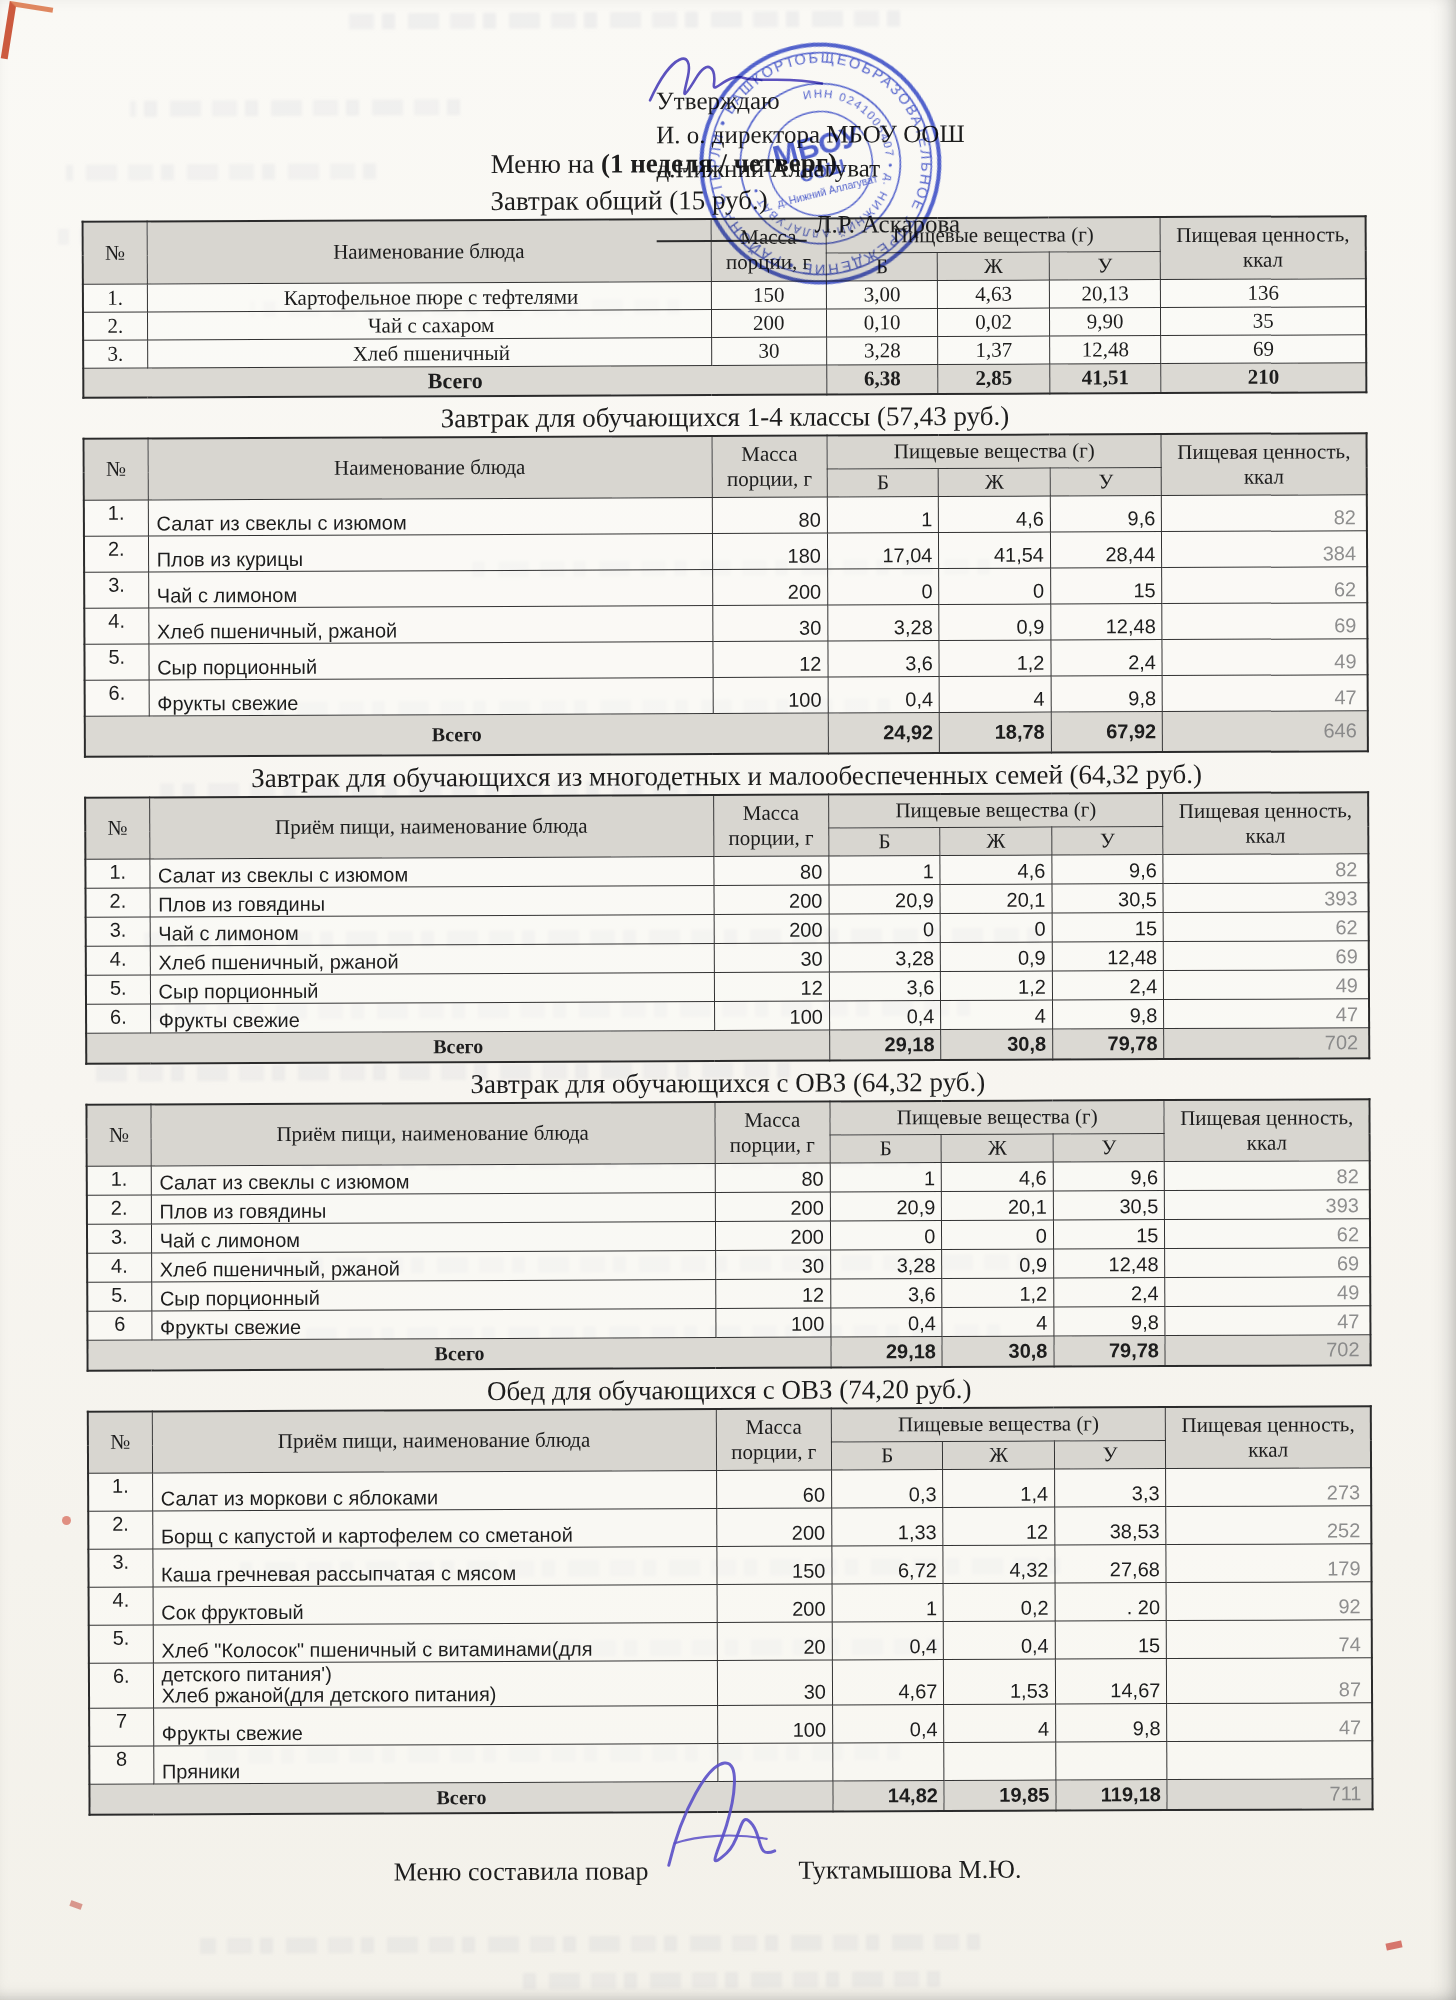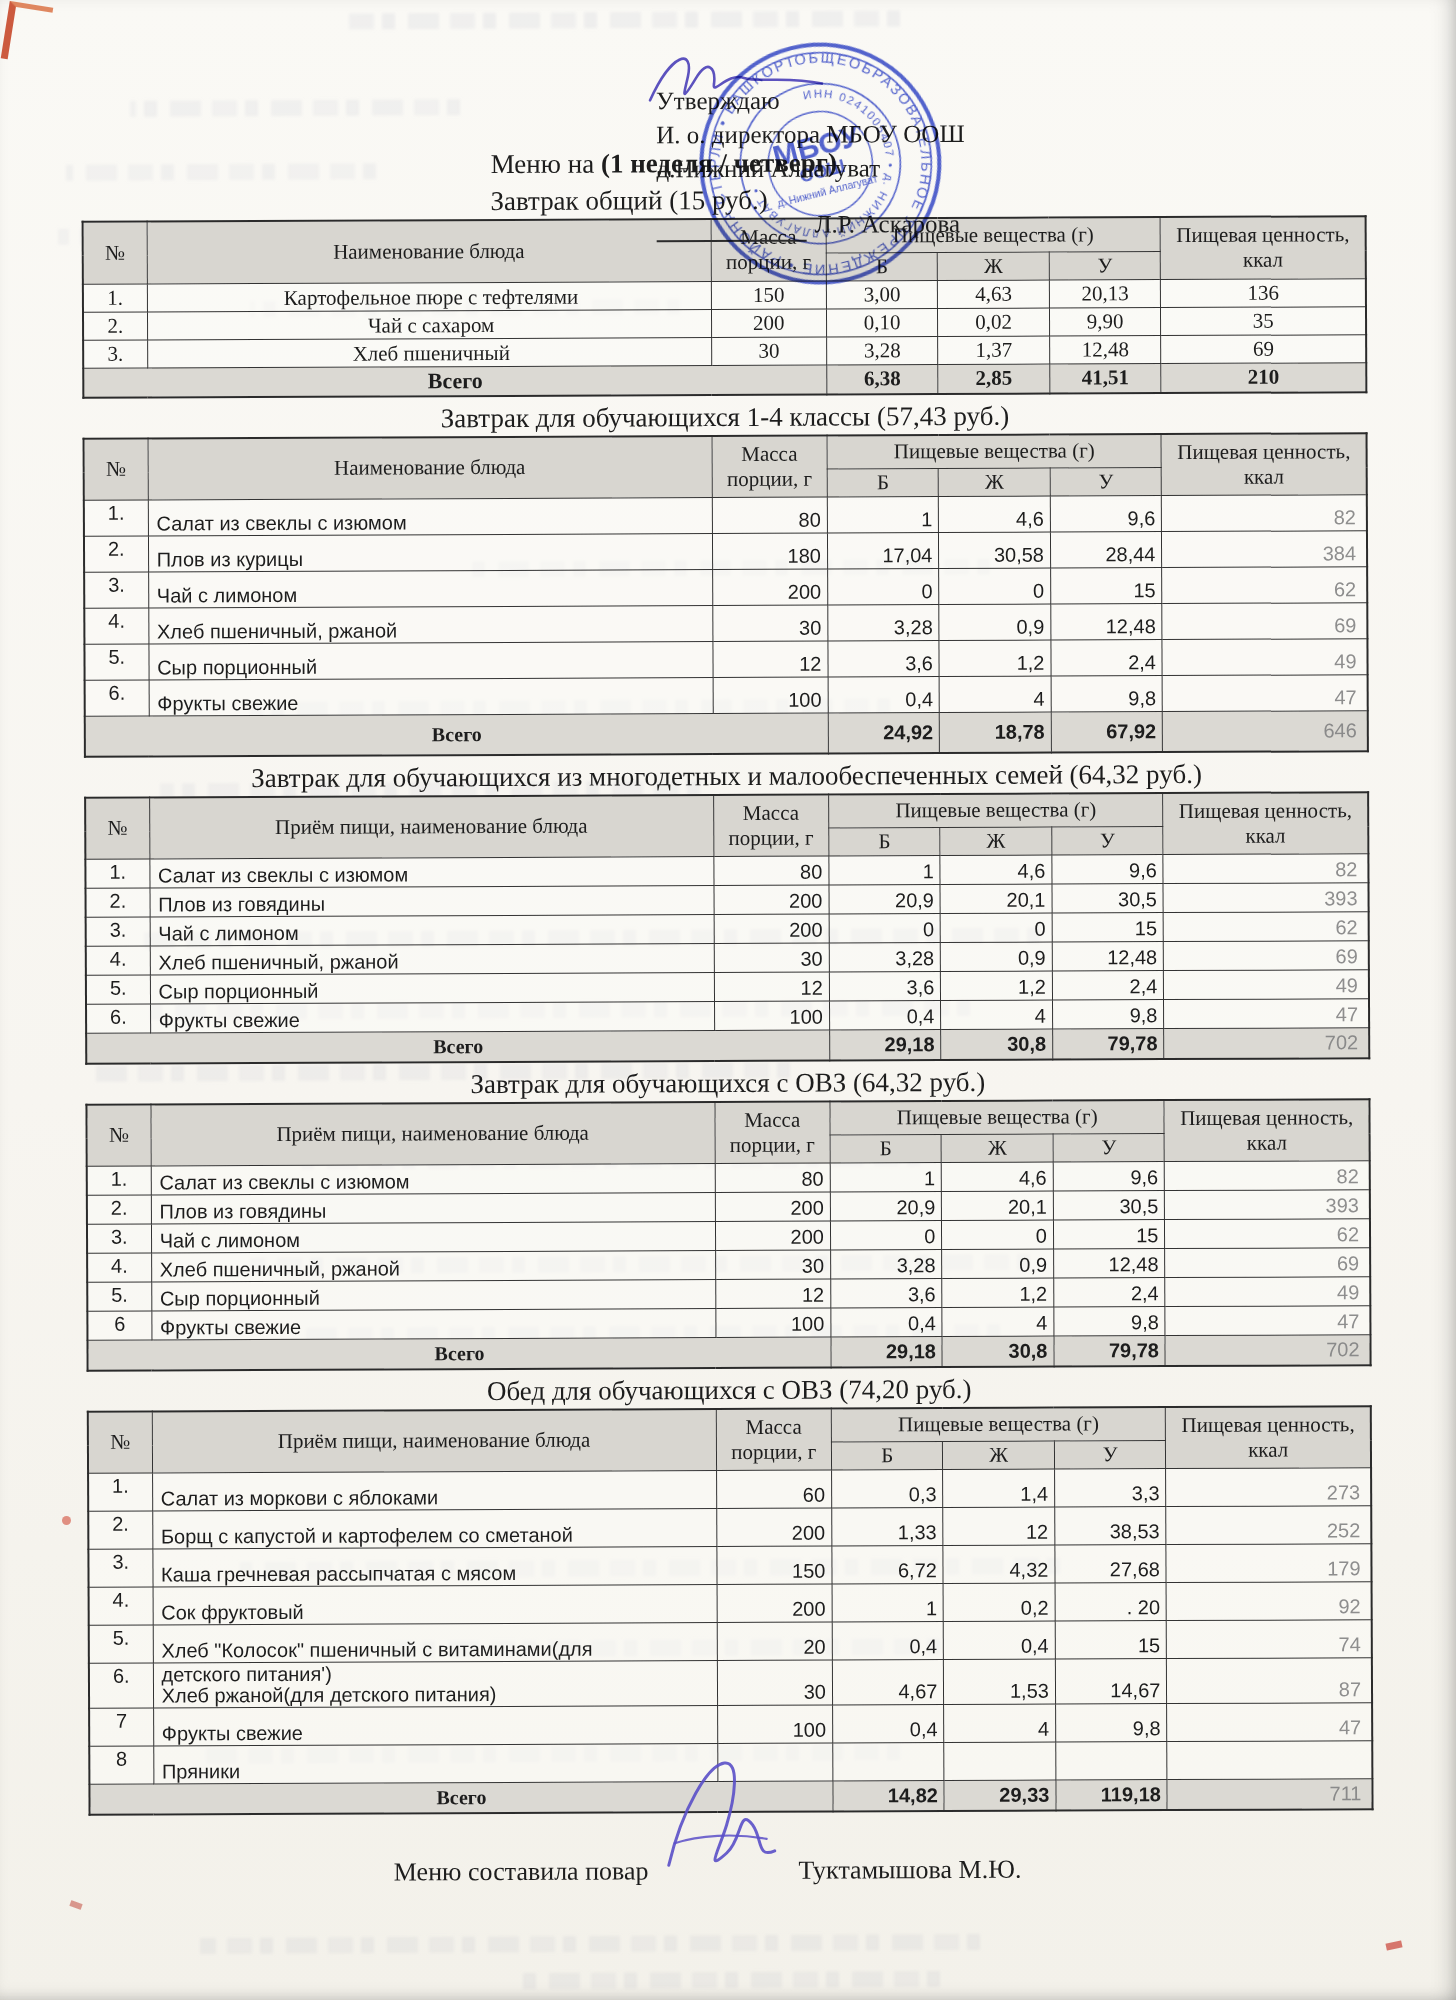--- a/index.html
+++ b/index.html
@@ -268,21 +268,21 @@
             <td class="c-b">1</td>
             <td class="c-zh">4,6</td>
             <td class="c-u">9,6</td>
             <td class="c-kcal">82</td>
           </tr>
           <tr>
             <td class="c-num">2.</td>
             <td class="c-name">Плов из курицы</td>
             <td class="c-mass">180</td>
             <td class="c-b">17,04</td>
-            <td class="c-zh">30,58</td>
+            <td class="c-zh">41,54</td>
             <td class="c-u">28,44</td>
             <td class="c-kcal">384</td>
           </tr>
           <tr>
             <td class="c-num">3.</td>
             <td class="c-name">Чай с лимоном</td>
             <td class="c-mass">200</td>
             <td class="c-b">0</td>
             <td class="c-zh">0</td>
             <td class="c-u">15</td>
@@ -608,21 +608,21 @@
             <td class="c-b"></td>
             <td class="c-zh"></td>
             <td class="c-u"></td>
             <td class="c-kcal"></td>
           </tr>
         </tbody>
       <tfoot>
           <tr class="total">
         <td colspan="3" class="t-label">Всего</td>
         <td class="c-b">14,82</td>
-        <td class="c-zh">29,33</td>
+        <td class="c-zh">19,85</td>
         <td class="c-u">119,18</td>
         <td class="c-kcal">711</td>
       </tr>
         </tfoot>
     </table>
 
     <div class="footer">
       <span>Меню составила  повар</span>
       <span class="cook-sig">
         <svg width="190" height="140">

